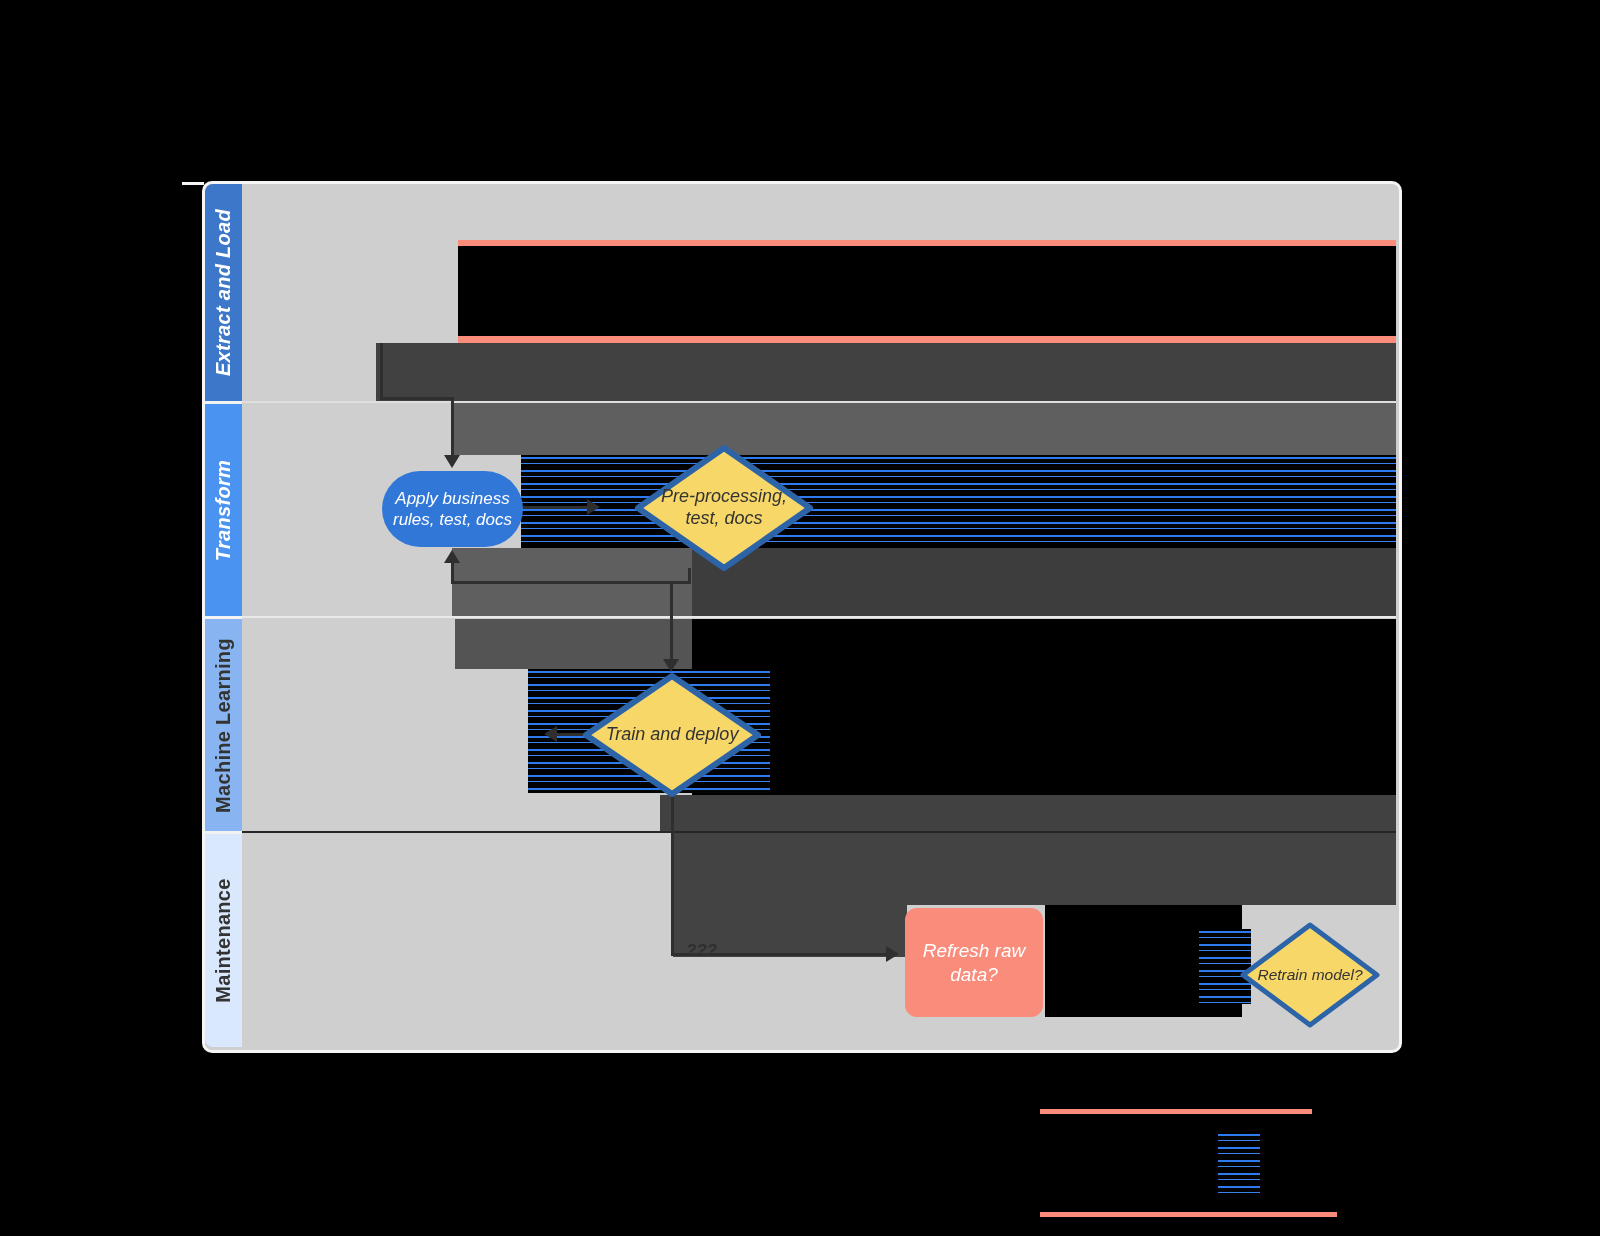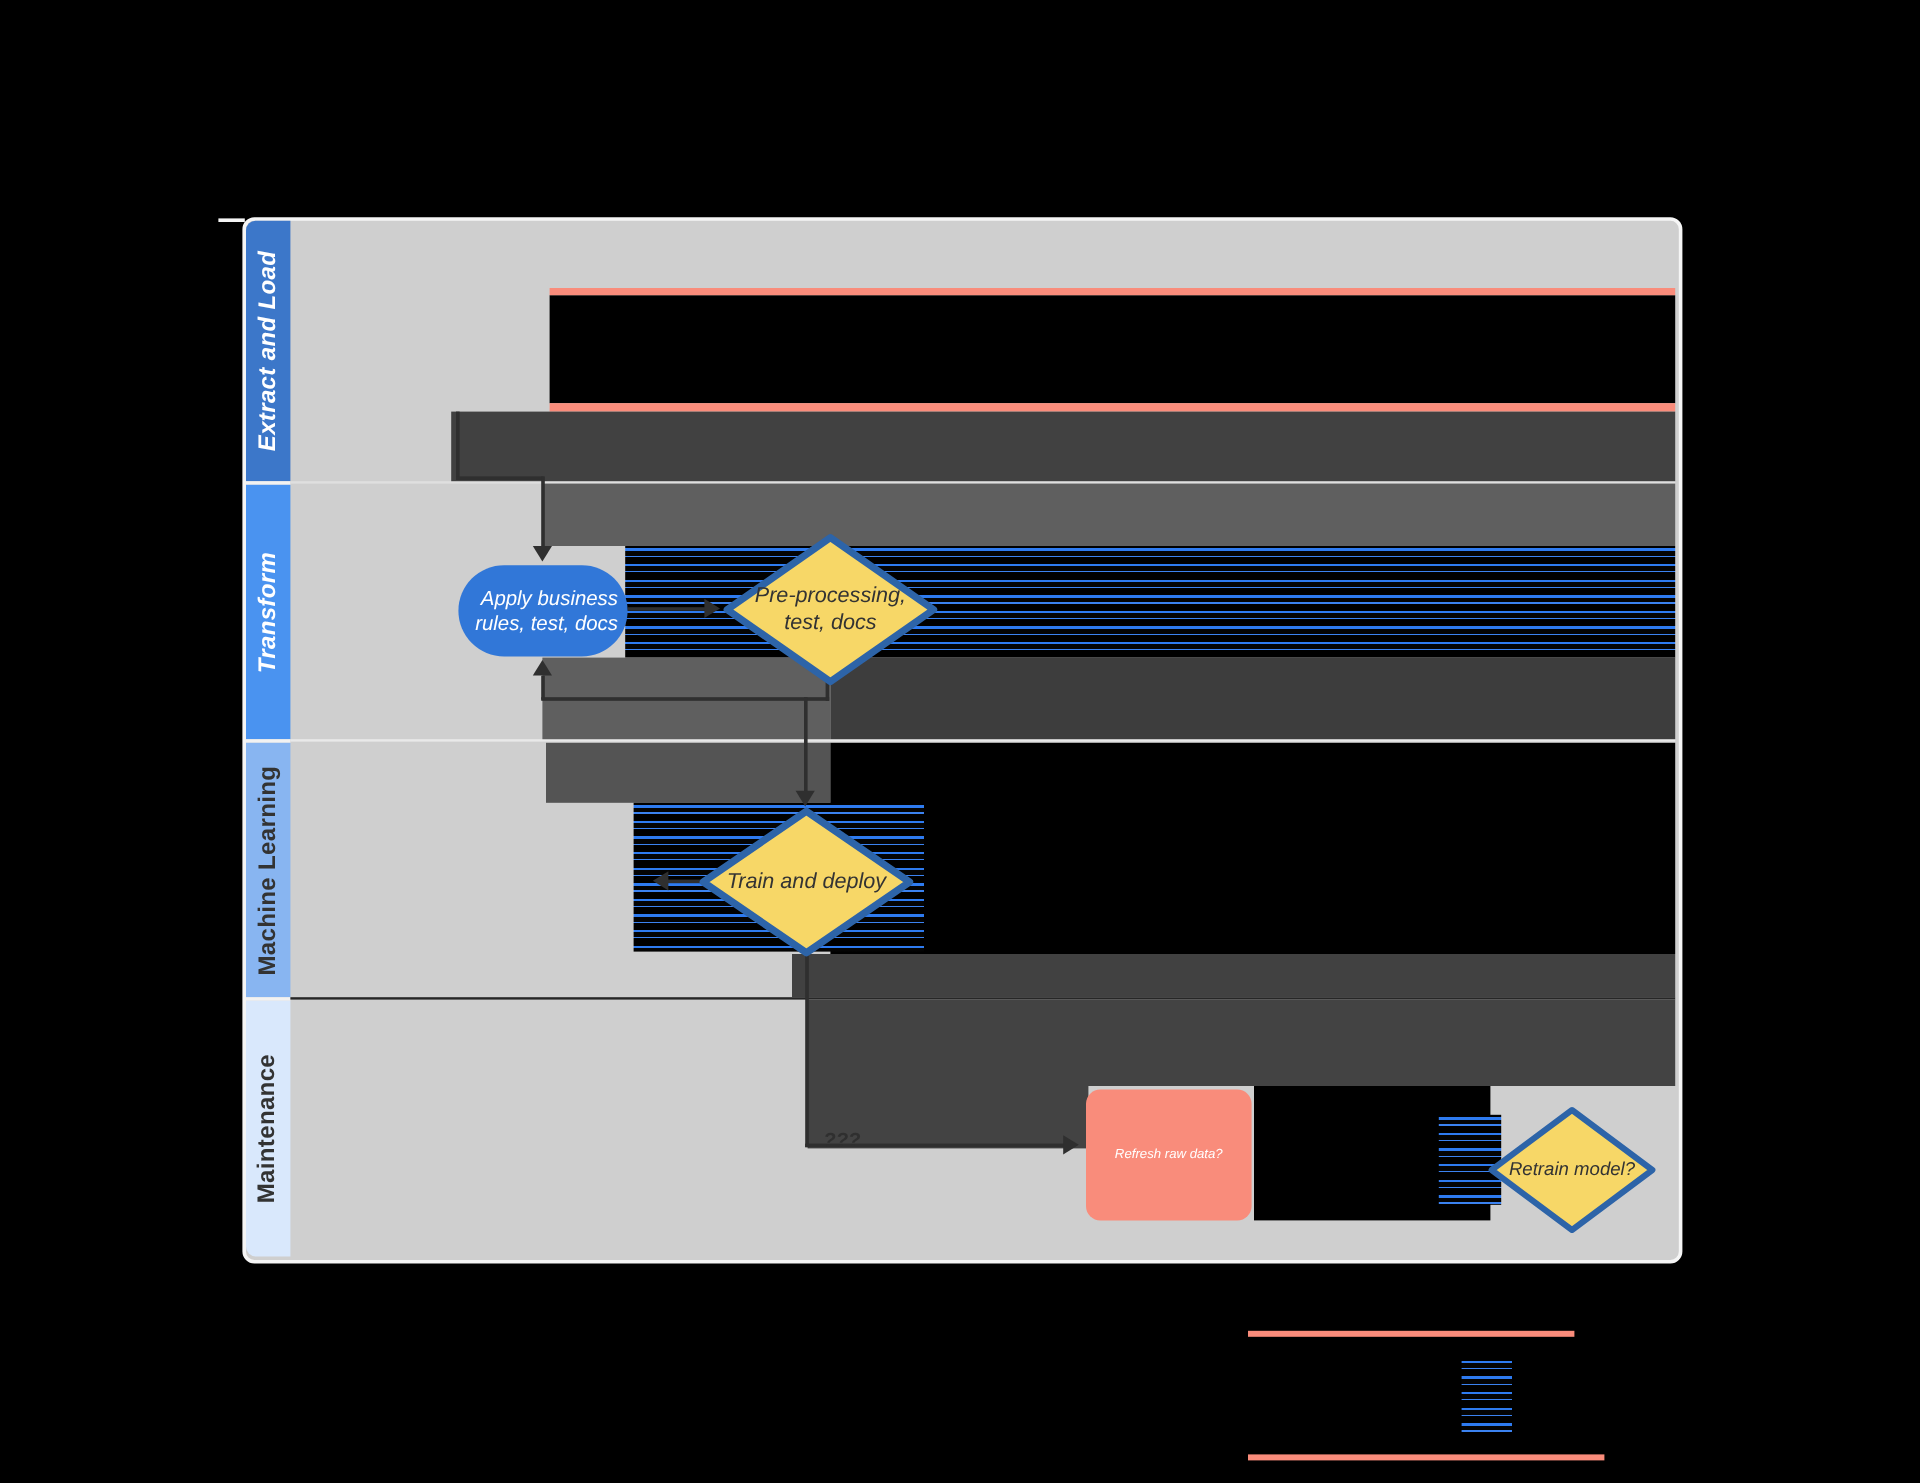--- a/index.html
+++ b/index.html
@@ -50,21 +50,21 @@
   .head-left  { border-top:8px solid transparent; border-bottom:8px solid transparent; border-right:13px solid #2f2f2f; }
   .head-right { border-top:8px solid transparent; border-bottom:8px solid transparent; border-left:13px solid #2f2f2f; }
   .edge-label { font-size:17px; font-weight:bold; font-style:italic; color:#2f2f2f; }
 
   
   .node {
     display:flex; align-items:center; justify-content:center; text-align:center;
     font-style:italic; color:#fff; line-height:1.25;
   }
   .node-rect  { background:#f98c7b; border-radius:12px; font-size:19px; }
-  .node-rect2 { background:#f98c7b; border-radius:12px; font-size:11px; }
+  .node-rect2 { background:#f98c7b; border-radius:12px; font-size:19px; }
   .node-pill  { background:#3177d8; border-radius:40px; font-size:17px; }
   .diamond-wrap { }
   .diamond-wrap svg { position:absolute; left:0; top:0; }
   .diamond-label {
     position:absolute; inset:0; display:flex; align-items:center; justify-content:center;
     text-align:center; font-style:italic; color:#333; font-size:18px; line-height:1.2;
   }
 </style>
 </head>
 <body>
@@ -132,25 +132,25 @@
 
   <div class="abs edge edge-h" style="left:556px;top:733px;width:30px;"></div>
   <div class="abs head head-left" style="left:544px;top:726px;"></div>
 
   <div class="abs edge edge-v" style="left:671px;top:795px;height:161px;"></div>
   <div class="abs edge edge-h" style="left:671px;top:953px;width:219px;"></div>
   <div class="abs head head-right" style="left:886px;top:946px;"></div>
   <div class="abs edge-label" style="left:686px;top:941px;">???</div>
 
 
-  <div class="abs node node-pill" style="left:382px;top:471px;width:141px;height:76px;text-align:right;">
+  <div class="abs node node-pill" style="left:382px;top:471px;width:141px;height:76px;">
     <div style="width:125px;">Apply business rules, test, docs</div>
   </div>
 
-  <div class="abs diamond-wrap" style="left:600px;top:442px;width:184px;height:132px;">
+  <div class="abs diamond-wrap" style="left:632px;top:442px;width:184px;height:132px;">
     <svg width="184" height="132">
       <polygon points="92,6 178,66 92,126 6,66" fill="#f7d767" stroke="#2d64a8" stroke-width="6" stroke-linejoin="round"></polygon>
     </svg>
     <div class="diamond-label">
         <span style="width:140px;">Pre-processing, test, docs</span>
       </div>
   </div>
 
 
   <div class="abs diamond-wrap" style="left:581px;top:671px;width:182px;height:128px;">

